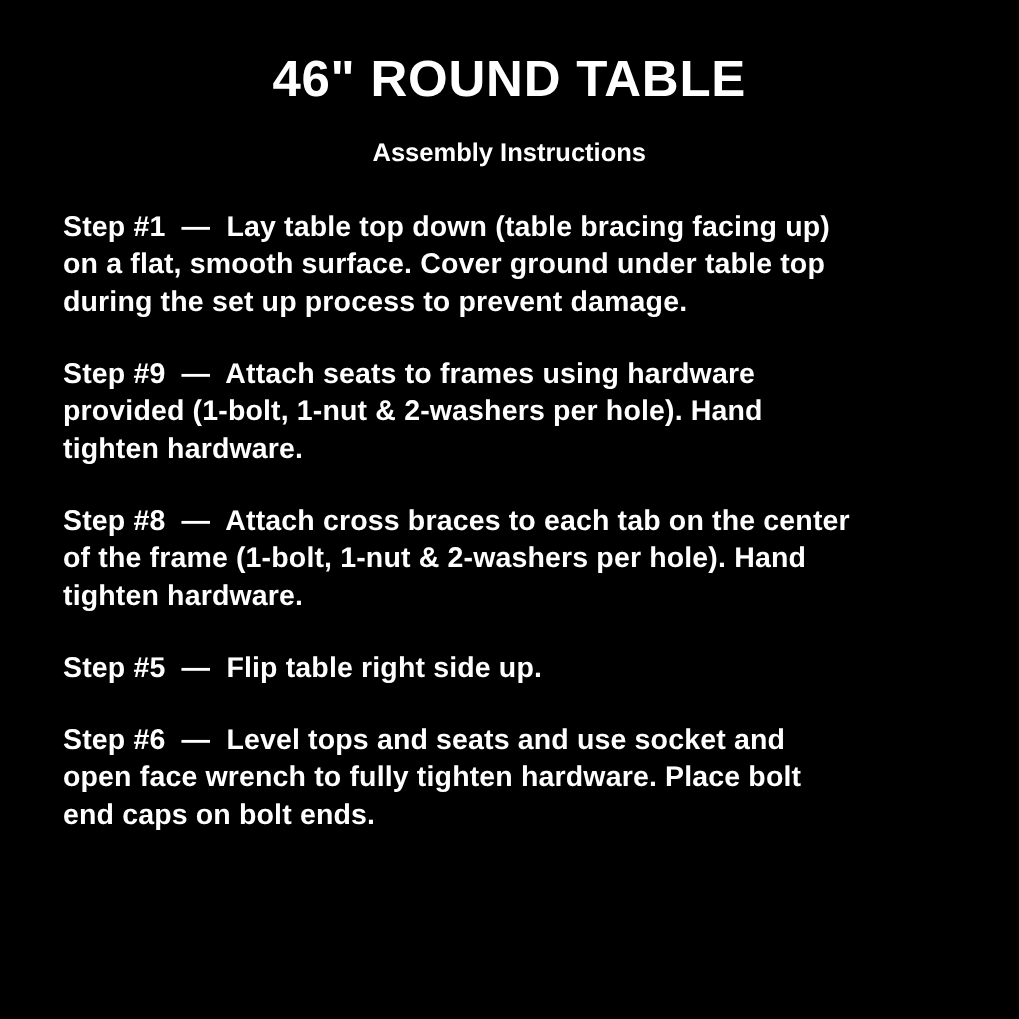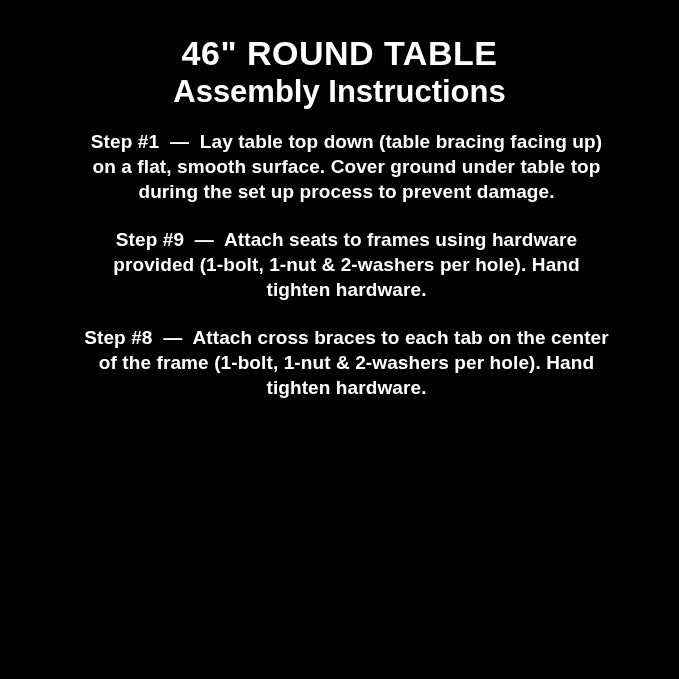--- a/index.html
+++ b/index.html
@@ -15,27 +15,26 @@
   .header {
     text-align: center;
     padding-top: 33px;
   }
   .title {
     font-size: 34px;
     line-height: 40px;
     letter-spacing: 0.5px;
   }
   .subtitle {
-    font-size: 31px;
+    font-size: 17px;
     line-height: 28px;
-    margin-top: 5px;
+    margin-top: 15px;
   }
   .content {
     padding: 23px 28px 0 42px;
-    text-align: center;
   }
   .step {
     margin: 0 0 23px 0;
     font-size: 19px;
     line-height: 25px;
     white-space: pre;
     letter-spacing: 0.1px;
   }
 </style>
 </head>
@@ -49,13 +48,17 @@
 <div class="content">
   <p class="step"><span>Step #1</span><span>  —  </span><span>Lay table top down (table bracing facing up)
 on a flat, smooth surface. Cover ground under table top
 during the set up process to prevent damage.</span></p>
   <p class="step"><span>Step #9</span><span>  —  </span><span>Attach seats to frames using hardware
 provided (1-bolt, 1-nut &amp; 2-washers per hole). Hand
 tighten hardware.</span></p>
   <p class="step"><span>Step #8</span><span>  —  </span><span>Attach cross braces to each tab on the center
 of the frame (1-bolt, 1-nut &amp; 2-washers per hole). Hand
 tighten hardware.</span></p>
+  <p class="step"><span>Step #5</span><span>  —  </span><span>Flip table right side up.</span></p>
+  <p class="step"><span>Step #6</span><span>  —  </span><span>Level tops and seats and use socket and
+open face wrench to fully tighten hardware. Place bolt
+end caps on bolt ends.</span></p>
 </div>
 
 </body></html>

